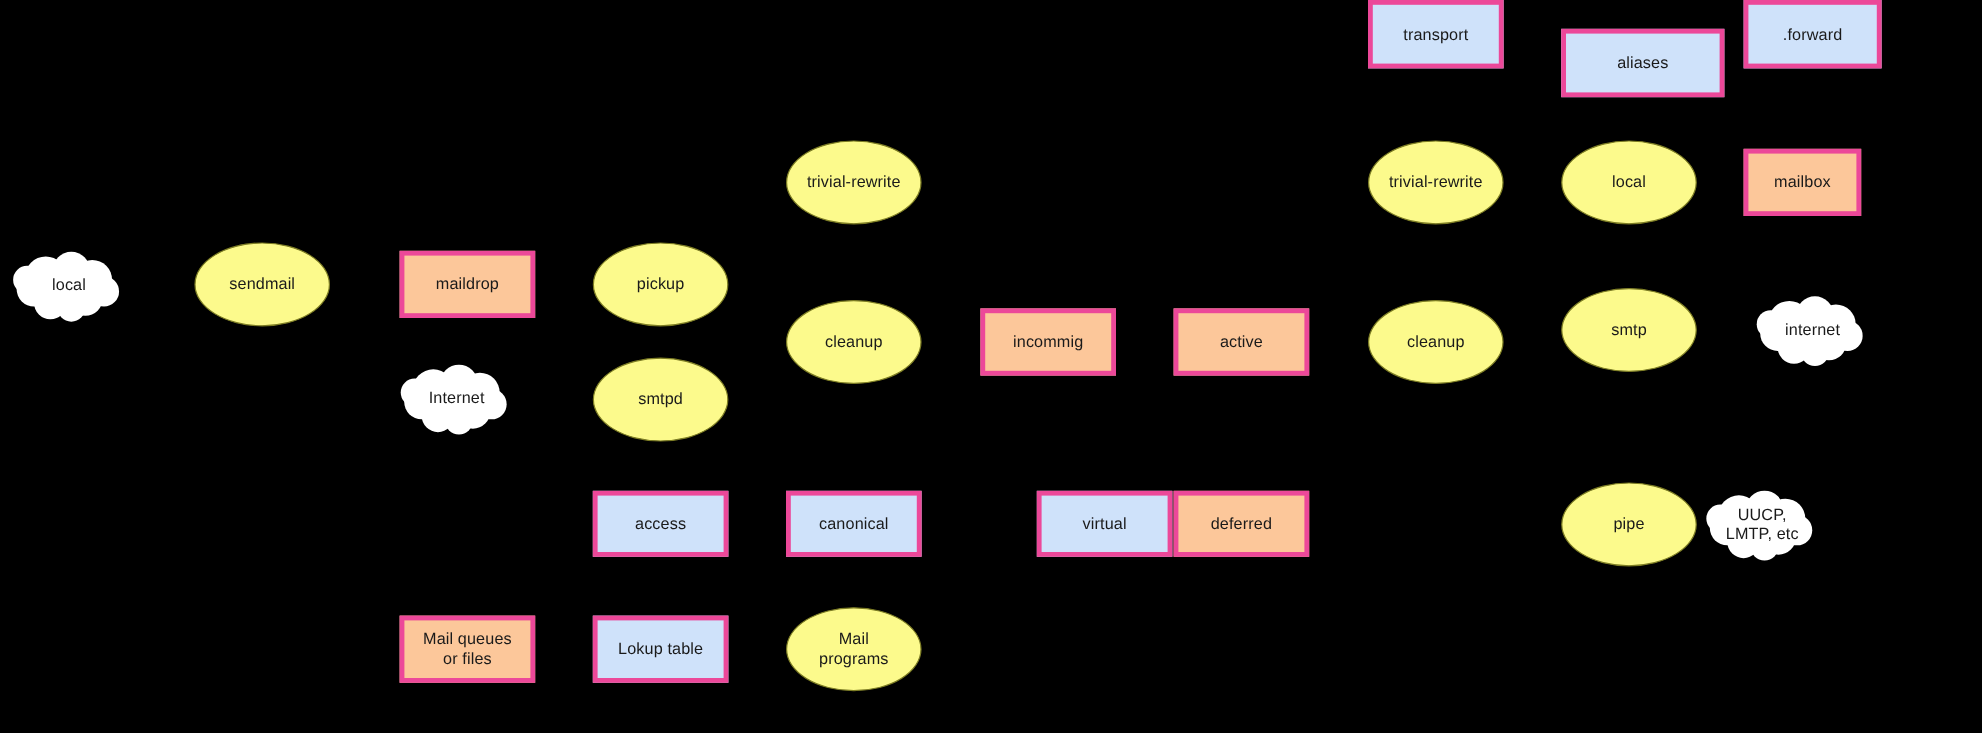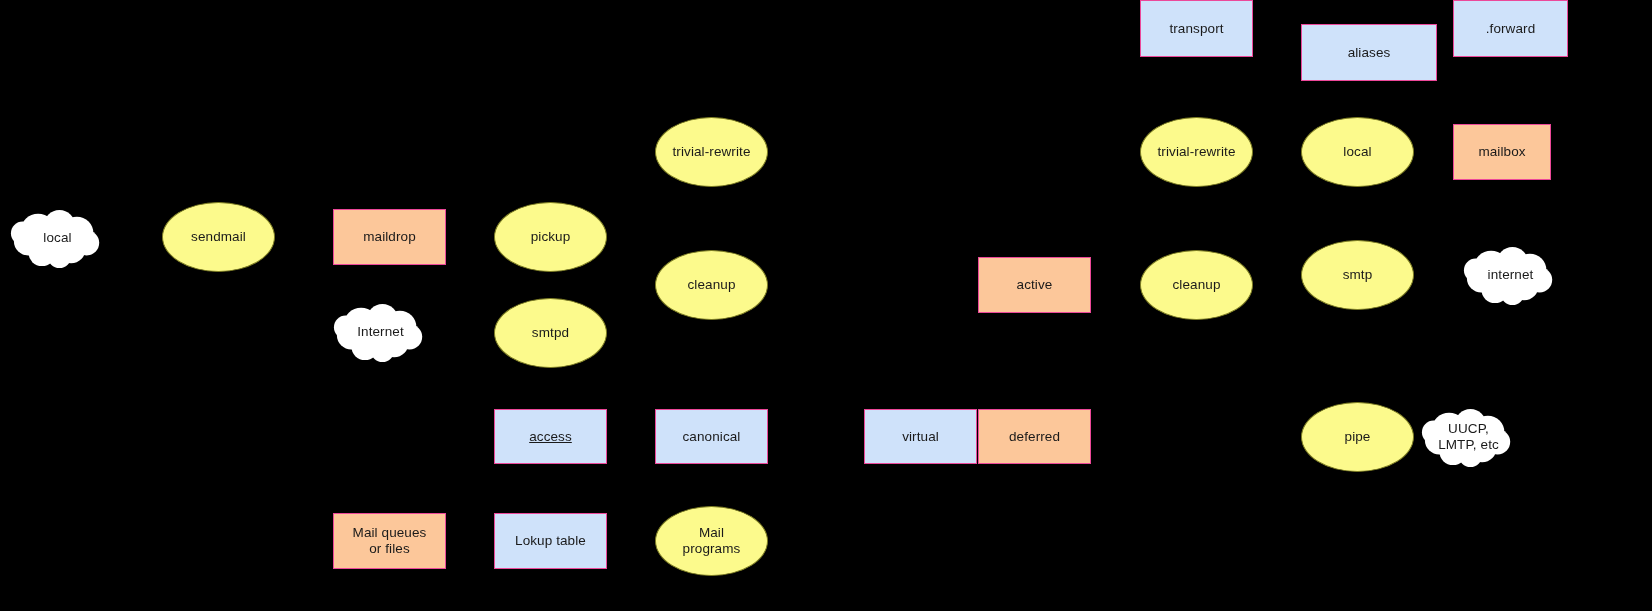--- a/index.html
+++ b/index.html
@@ -33,21 +33,21 @@
     user-select: none;
   }
   .node .lbl {
     position: relative;
     z-index: 3;
     white-space: pre-line;
     padding: 0 4px;
   }
   
   .rect {
-    border: 1px solid #ec4899;
+    border: 4px solid #ec4899;
   }
   .rect.blue  { background: #cfe2fa; }
   .rect.orange{ background: #fcc79a; }
   
   .ellipse {
     background: #fcfa8c;
     border: 1px solid #7d7d24;
     border-radius: 50%;
   }
   
@@ -110,20 +110,23 @@
     </div>
     <div class="node rect orange" style="left: 333px; top: 209px; width: 113px; height: 56px;">
       <span class="lbl">maildrop</span>
     </div>
     <div class="node ellipse" style="left: 494px; top: 202px; width: 113px; height: 70px;">
       <span class="lbl">pickup</span>
     </div>
     <div class="node ellipse" style="left: 655px; top: 250px; width: 113px; height: 70px;">
       <span class="lbl">cleanup</span>
     </div>
+    <div class="node rect orange" style="left: 817px; top: 257px; width: 113px; height: 56px;">
+      <span class="lbl">incommig</span>
+    </div>
     <div class="node rect orange" style="left: 978px; top: 257px; width: 113px; height: 56px;">
       <span class="lbl">active</span>
     </div>
     <div class="node ellipse" style="left: 1140px; top: 250px; width: 113px; height: 70px;">
       <span class="lbl">cleanup</span>
     </div>
     <div class="node ellipse" style="left: 1301px; top: 240px; width: 113px; height: 70px;">
       <span class="lbl">smtp</span>
     </div>
     <div class="node cloud" style="left: 1462px; top: 243px; width: 97px; height: 64px;">
@@ -152,21 +155,21 @@
         <circle cx="80" cy="38" r="13" fill="#ffffff"></circle>
         <circle cx="34" cy="48" r="14" fill="#ffffff"></circle>
         <circle cx="52" cy="52" r="12" fill="#ffffff"></circle>
         <circle cx="14" cy="28" r="12" fill="#ffffff"></circle>
       </svg>
       <span class="lbl">Internet</span>
     </div>
     <div class="node ellipse" style="left: 494px; top: 298px; width: 113px; height: 70px;">
       <span class="lbl">smtpd</span>
     </div>
-    <div class="node rect blue" style="left: 494px; top: 409px; width: 113px; height: 55px; text-decoration: underline;">
+    <div class="node rect blue" style="left: 494px; top: 409px; width: 113px; height: 55px;">
       <span class="lbl">access</span>
     </div>
     <div class="node rect blue" style="left: 655px; top: 409px; width: 113px; height: 55px;">
       <span class="lbl">canonical</span>
     </div>
     <div class="node rect blue" style="left: 817px; top: 409px; width: 113px; height: 55px; margin-left: 47px;">
       <span class="lbl">virtual</span>
     </div>
     <div class="node rect orange" style="left: 978px; top: 409px; width: 113px; height: 55px;">
       <span class="lbl">deferred</span>

